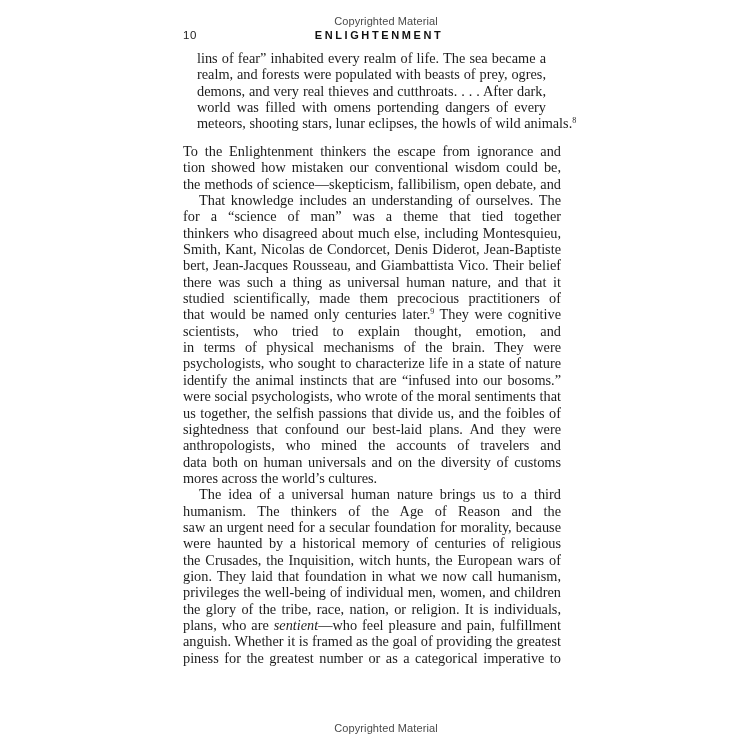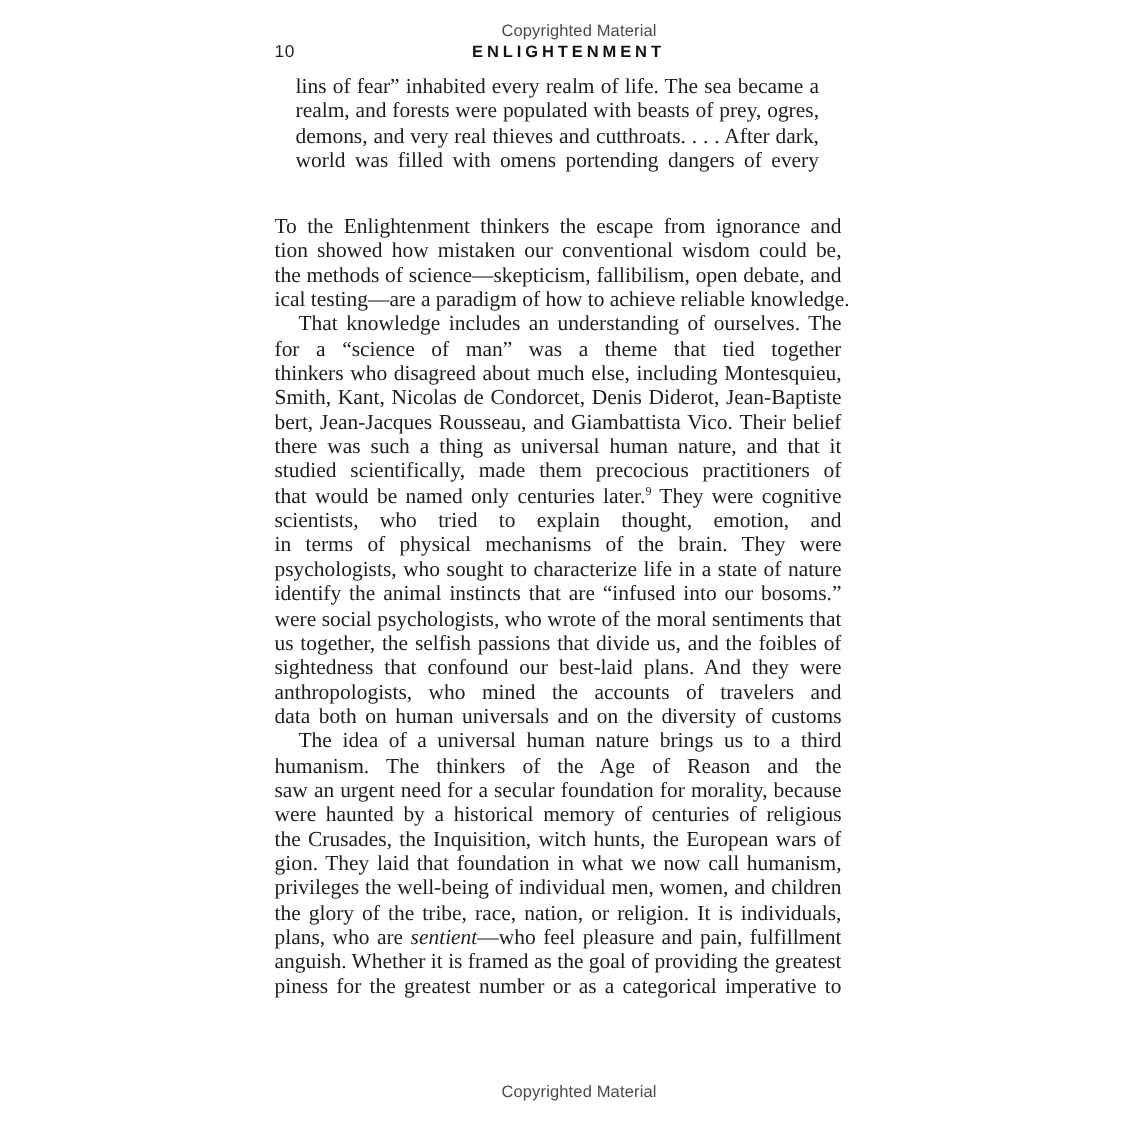--- a/index.html
+++ b/index.html
@@ -101,48 +101,49 @@
 <div class="running-head">
   <span class="page-number">10</span>
   <span class="running-title">ENLIGHTENMENT</span>
 </div>
 
 <div class="page-text blockquote">
   <span class="line" style="white-space: normal; text-align-last: justify; overflow: hidden; height: 16.35px;">lins of fear” inhabited every realm of life. The sea became a satanic</span>
   <span class="line" style="white-space: normal; text-align-last: justify; overflow: hidden; height: 16.35px;">realm, and forests were populated with beasts of prey, ogres, witches,</span>
   <span class="line" style="white-space: normal; text-align-last: justify; overflow: hidden; height: 16.35px;">demons, and very real thieves and cutthroats. . . . After dark, too, the</span>
   <span class="line" style="white-space: normal; text-align-last: justify; overflow: hidden; height: 16.35px;">world was filled with omens portending dangers of every sort: comets,</span>
+  <span class="line last"><span>meteors, shooting stars, lunar eclipses, the howls of wild animals.</span><sup>8</sup></span>
 </div>
 
 <div class="page-text body-text">
   <div>
     <span class="line" style="white-space: normal; text-align-last: justify; overflow: hidden; height: 16.35px;">To the Enlightenment thinkers the escape from ignorance and supersti-</span>
     <span class="line" style="white-space: normal; text-align-last: justify; overflow: hidden; height: 16.35px;">tion showed how mistaken our conventional wisdom could be, and how</span>
     <span class="line" style="white-space: normal; text-align-last: justify; overflow: hidden; height: 16.35px;">the methods of science—skepticism, fallibilism, open debate, and empir-</span>
-    <span class="line last">ical testing—are a paradigm of how to achieve reliable knowledge.</span>
   </div>
 
   <div>
     <span class="line" style="padding-left: 16px; white-space: normal; text-align-last: justify; overflow: hidden; height: 16.35px;">That knowledge includes an understanding of ourselves. The need</span>
     <span class="line" style="white-space: normal; text-align-last: justify; overflow: hidden; height: 16.35px;">for a “science of man” was a theme that tied together Enlightenment</span>
     <span class="line" style="white-space: normal; text-align-last: justify; overflow: hidden; height: 16.35px;">thinkers who disagreed about much else, including Montesquieu, Hume,</span>
     <span class="line" style="white-space: normal; text-align-last: justify; overflow: hidden; height: 16.35px;">Smith, Kant, Nicolas de Condorcet, Denis Diderot, Jean-Baptiste d’Alem-</span>
     <span class="line" style="white-space: normal; text-align-last: justify; overflow: hidden; height: 16.35px;">bert, Jean-Jacques Rousseau, and Giambattista Vico. Their belief that</span>
     <span class="line" style="white-space: normal; text-align-last: justify; overflow: hidden; height: 16.35px;">there was such a thing as universal human nature, and that it could be</span>
     <span class="line" style="white-space: normal; text-align-last: justify; overflow: hidden; height: 16.35px;">studied scientifically, made them precocious practitioners of sciences</span>
     <span class="line" style="white-space: normal; text-align-last: justify; overflow: hidden; height: 16.35px;"><span>that would be named only centuries later.</span><sup>9</sup><span> They were cognitive neuro-</span></span>
     <span class="line" style="white-space: normal; text-align-last: justify; overflow: hidden; height: 16.35px;">scientists, who tried to explain thought, emotion, and psychopathology</span>
     <span class="line" style="white-space: normal; text-align-last: justify; overflow: hidden; height: 16.35px;">in terms of physical mechanisms of the brain. They were evolutionary</span>
     <span class="line" style="white-space: normal; text-align-last: justify; overflow: hidden; height: 16.35px;">psychologists, who sought to characterize life in a state of nature and to</span>
     <span class="line" style="white-space: normal; text-align-last: justify; overflow: hidden; height: 16.35px;">identify the animal instincts that are “infused into our bosoms.” They</span>
     <span class="line" style="white-space: normal; text-align-last: justify; overflow: hidden; height: 16.35px;">were social psychologists, who wrote of the moral sentiments that draw</span>
     <span class="line" style="white-space: normal; text-align-last: justify; overflow: hidden; height: 16.35px;">us together, the selfish passions that divide us, and the foibles of short-</span>
     <span class="line" style="white-space: normal; text-align-last: justify; overflow: hidden; height: 16.35px;">sightedness that confound our best-laid plans. And they were cultural</span>
     <span class="line" style="white-space: normal; text-align-last: justify; overflow: hidden; height: 16.35px;">anthropologists, who mined the accounts of travelers and explorers for</span>
     <span class="line" style="white-space: normal; text-align-last: justify; overflow: hidden; height: 16.35px;">data both on human universals and on the diversity of customs and</span>
+    <span class="line last">mores across the world’s cultures.</span>
   </div>
 
   <div>
     <span class="line" style="padding-left: 16px; white-space: normal; text-align-last: justify; overflow: hidden; height: 16.35px;">The idea of a universal human nature brings us to a third theme,</span>
     <span class="line" style="white-space: normal; text-align-last: justify; overflow: hidden; height: 16.35px;">humanism. The thinkers of the Age of Reason and the Enlightenment</span>
     <span class="line" style="white-space: normal; text-align-last: justify; overflow: hidden; height: 16.35px;">saw an urgent need for a secular foundation for morality, because they</span>
     <span class="line" style="white-space: normal; text-align-last: justify; overflow: hidden; height: 16.35px;">were haunted by a historical memory of centuries of religious carnage:</span>
     <span class="line" style="white-space: normal; text-align-last: justify; overflow: hidden; height: 16.35px;">the Crusades, the Inquisition, witch hunts, the European wars of reli-</span>
     <span class="line" style="white-space: normal; text-align-last: justify; overflow: hidden; height: 16.35px;">gion. They laid that foundation in what we now call humanism, which</span>
     <span class="line" style="white-space: normal; text-align-last: justify; overflow: hidden; height: 16.35px;">privileges the well-being of individual men, women, and children over</span>

